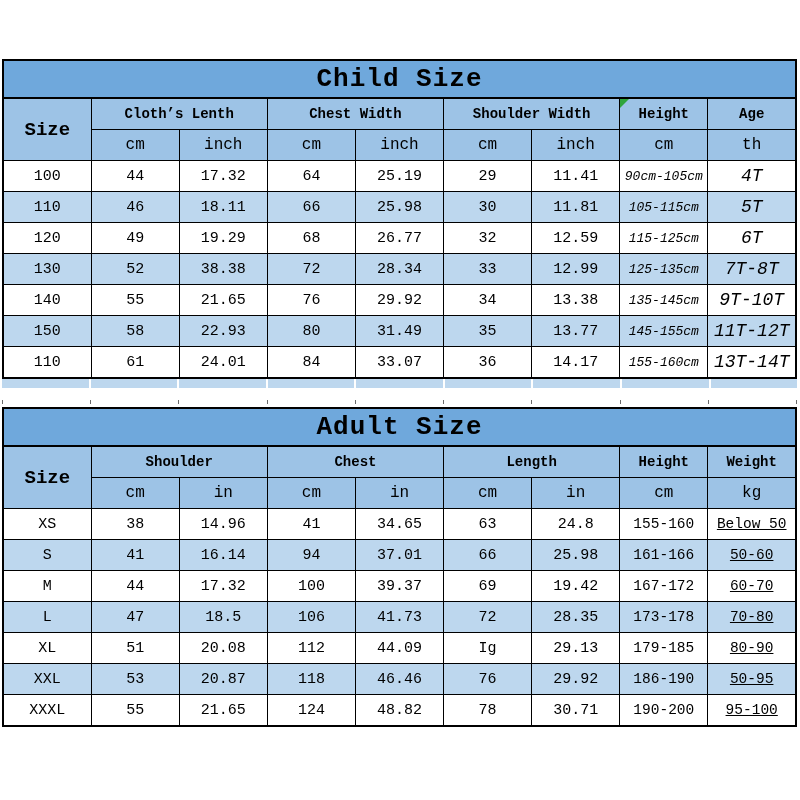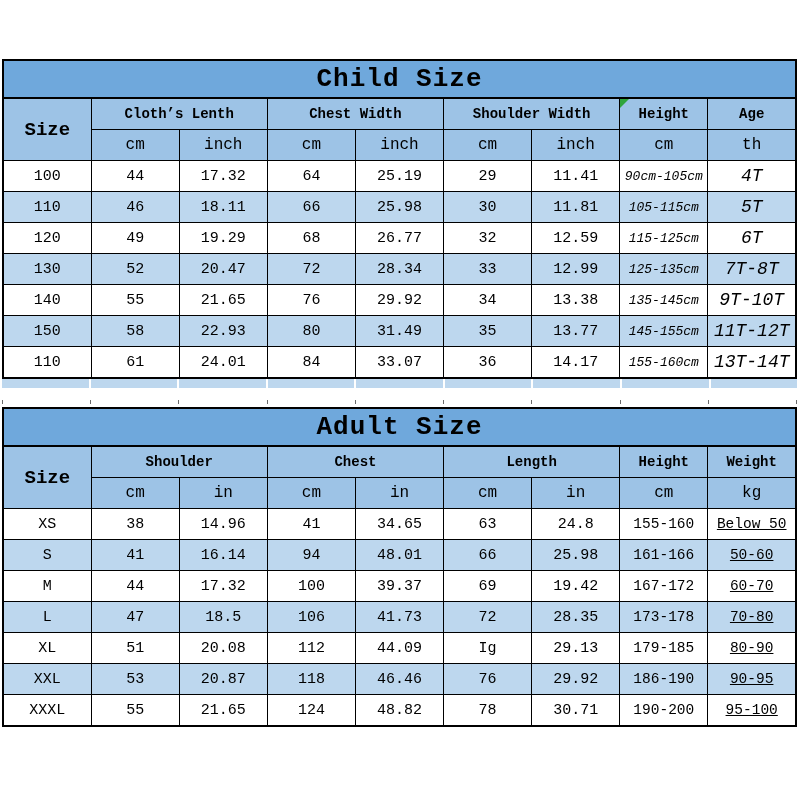--- a/index.html
+++ b/index.html
@@ -175,21 +175,21 @@
           <td>68</td>
           <td>26.77</td>
           <td>32</td>
           <td>12.59</td>
           <td>115-125cm</td>
           <td>6T</td>
         </tr>
         <tr class="alt">
           <td>130</td>
           <td>52</td>
-          <td>20.47</td>
+          <td>38.38</td>
           <td>72</td>
           <td>28.34</td>
           <td>33</td>
           <td>12.99</td>
           <td>125-135cm</td>
           <td>7T-8T</td>
         </tr>
         <tr>
           <td>140</td>
           <td>55</td>
@@ -296,21 +296,21 @@
           <td>63</td>
           <td>24.8</td>
           <td>155-160</td>
           <td>Below 50</td>
         </tr>
         <tr class="alt">
           <td>S</td>
           <td>41</td>
           <td>16.14</td>
           <td>94</td>
-          <td>48.01</td>
+          <td>37.01</td>
           <td>66</td>
           <td>25.98</td>
           <td>161-166</td>
           <td>50-60</td>
         </tr>
         <tr>
           <td>M</td>
           <td>44</td>
           <td>17.32</td>
           <td>100</td>
@@ -344,21 +344,21 @@
         </tr>
         <tr class="alt">
           <td>XXL</td>
           <td>53</td>
           <td>20.87</td>
           <td>118</td>
           <td>46.46</td>
           <td>76</td>
           <td>29.92</td>
           <td>186-190</td>
-          <td>90-95</td>
+          <td>50-95</td>
         </tr>
         <tr>
           <td>XXXL</td>
           <td>55</td>
           <td>21.65</td>
           <td>124</td>
           <td>48.82</td>
           <td>78</td>
           <td>30.71</td>
           <td>190-200</td>

